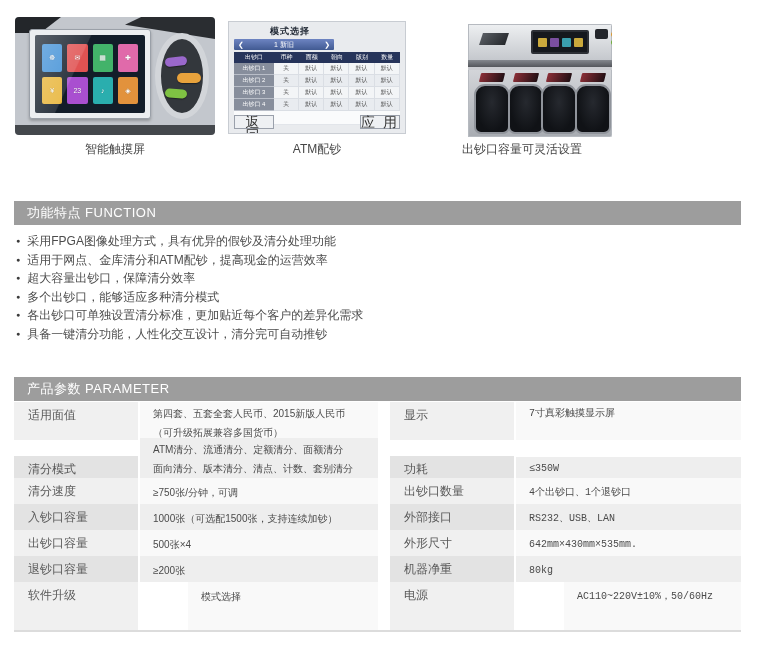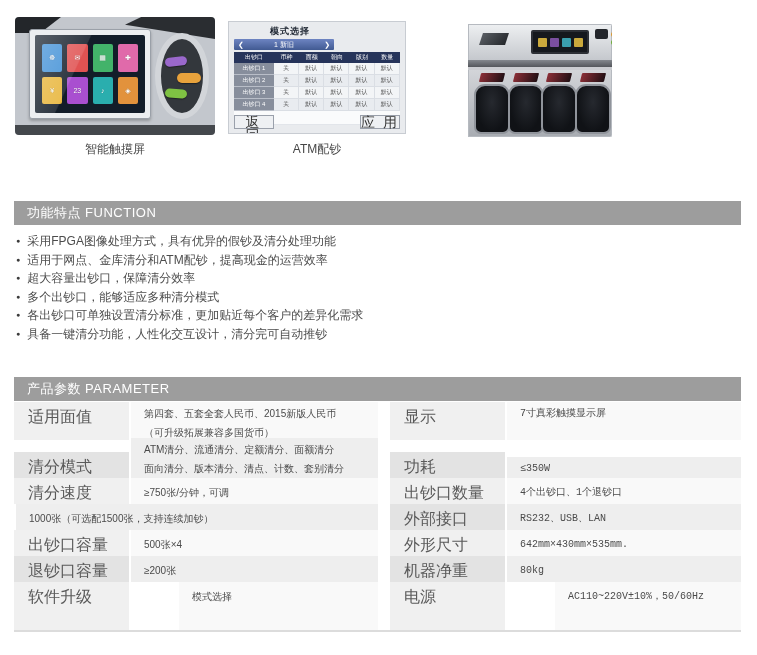--- a/index.html
+++ b/index.html
@@ -89,21 +89,21 @@
   
   .bullets { position:absolute; left:16px; top:233px; width:715px; list-style:none; }
   .bullets li { font-size:12px; color:#4c4c4c; line-height:17.6px; white-space:nowrap; }
   .bullets .dot { font-size:7px; color:#3a3a3a; margin-right:7px; position:relative; top:-2px; }
 
   
   .ptable { position:absolute; top:402px; }
   .ptable.left  { left:14px;  width:364px; }
   .ptable.right { left:390px; width:351px;font-family:Liberation Mono, monospace; }
   .prow { display:flex; }
-  .pl { width:115px; padding:5px 0 0 14px; font-size:16px; color:#5a5a5a; }
+  .pl { width:124px; padding:5px 0 0 14px; font-size:12px; color:#5a5a5a; }
   .pgap { width:2px; background:#ffffff; }
   .pv { flex:1; padding:5px 4px 0 13px; font-size:10px; color:#4a4a4a; line-height:19px; white-space:pre-line; }
   .prow.odd  .pl { background:#f0f0f0; } .prow.odd  .pv { background:#f9f9f9; }
   .prow.even .pl { background:#e3e3e3; } .prow.even .pv { background:#eeeeee; }
   .prow:nth-child(1) { height:38px; }
   .prow:nth-child(2) { height:38px;align-items:flex-end; }
   .prow:nth-child(3), .prow:nth-child(4), .prow:nth-child(5), .prow:nth-child(6) { height:26px; }
   .prow:nth-child(7) { height:48px;gap:24px; }
   .prow:nth-child(1) .pv, .prow:nth-child(2) .pv { padding-top:2px; }
 
@@ -225,20 +225,21 @@
         </div>
         <div class="f3-pocket">
           <div class="f3-ind"></div>
           <div class="f3-open"></div>
         </div>
       </div>
   </div>
 
   <div class="caption" style="left:228px; top:141px; width:178px;">ATM配钞</div>
   <div class="caption" style="left:15px; top:141px; width:200px;">智能触摸屏</div>
+  <div class="caption" style="left:432px; top:141px; width:180px;">出钞口容量可灵活设置</div>
 
   <div class="sec-bar func-bar">
     <span>功能特点 FUNCTION</span>
   </div>
   <ul class="bullets">
       <li><span class="dot">●</span><span>采用FPGA图像处理方式，具有优异的假钞及清分处理功能</span></li>
       <li><span class="dot">●</span><span>适用于网点、金库清分和ATM配钞，提高现金的运营效率</span></li>
       <li><span class="dot">●</span><span>超大容量出钞口，保障清分效率</span></li>
       <li><span class="dot">●</span><span>多个出钞口，能够适应多种清分模式</span></li>
       <li><span class="dot">●</span><span>各出钞口可单独设置清分标准，更加贴近每个客户的差异化需求</span></li>
@@ -260,20 +261,21 @@
         <div class="pgap"></div>
         <div class="pv">ATM清分、流通清分、定额清分、面额清分
 面向清分、版本清分、清点、计数、套别清分</div>
       </div>
       <div class="prow odd">
         <div class="pl">清分速度</div>
         <div class="pgap"></div>
         <div class="pv">≥750张/分钟，可调</div>
       </div>
       <div class="prow even">
+        <div class="pl">入钞口容量</div>
         <div class="pgap"></div>
         <div class="pv">1000张（可选配1500张，支持连续加钞）</div>
       </div>
       <div class="prow odd">
         <div class="pl">出钞口容量</div>
         <div class="pgap"></div>
         <div class="pv">500张×4</div>
       </div>
       <div class="prow even">
         <div class="pl">退钞口容量</div>

